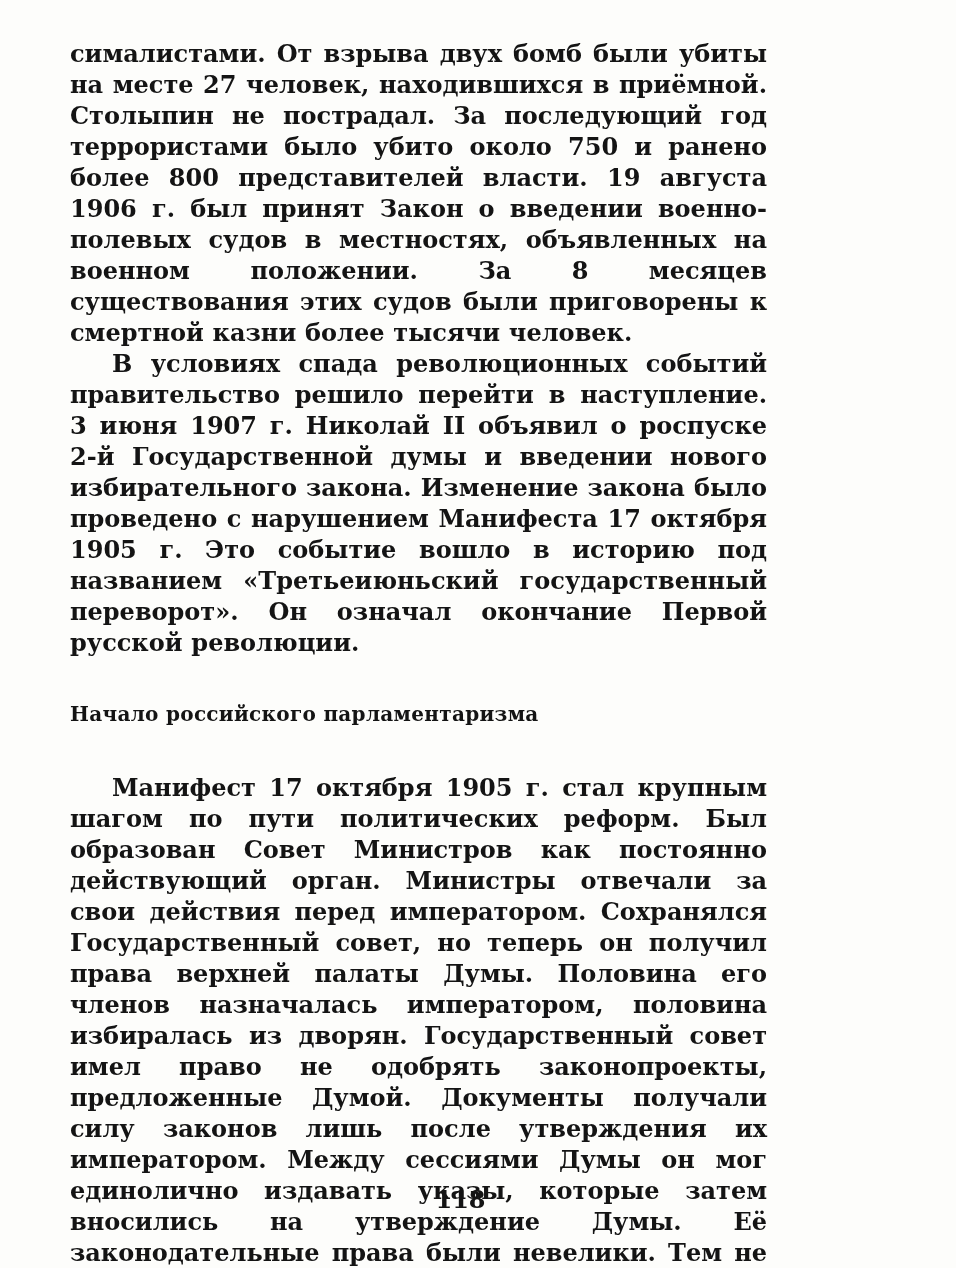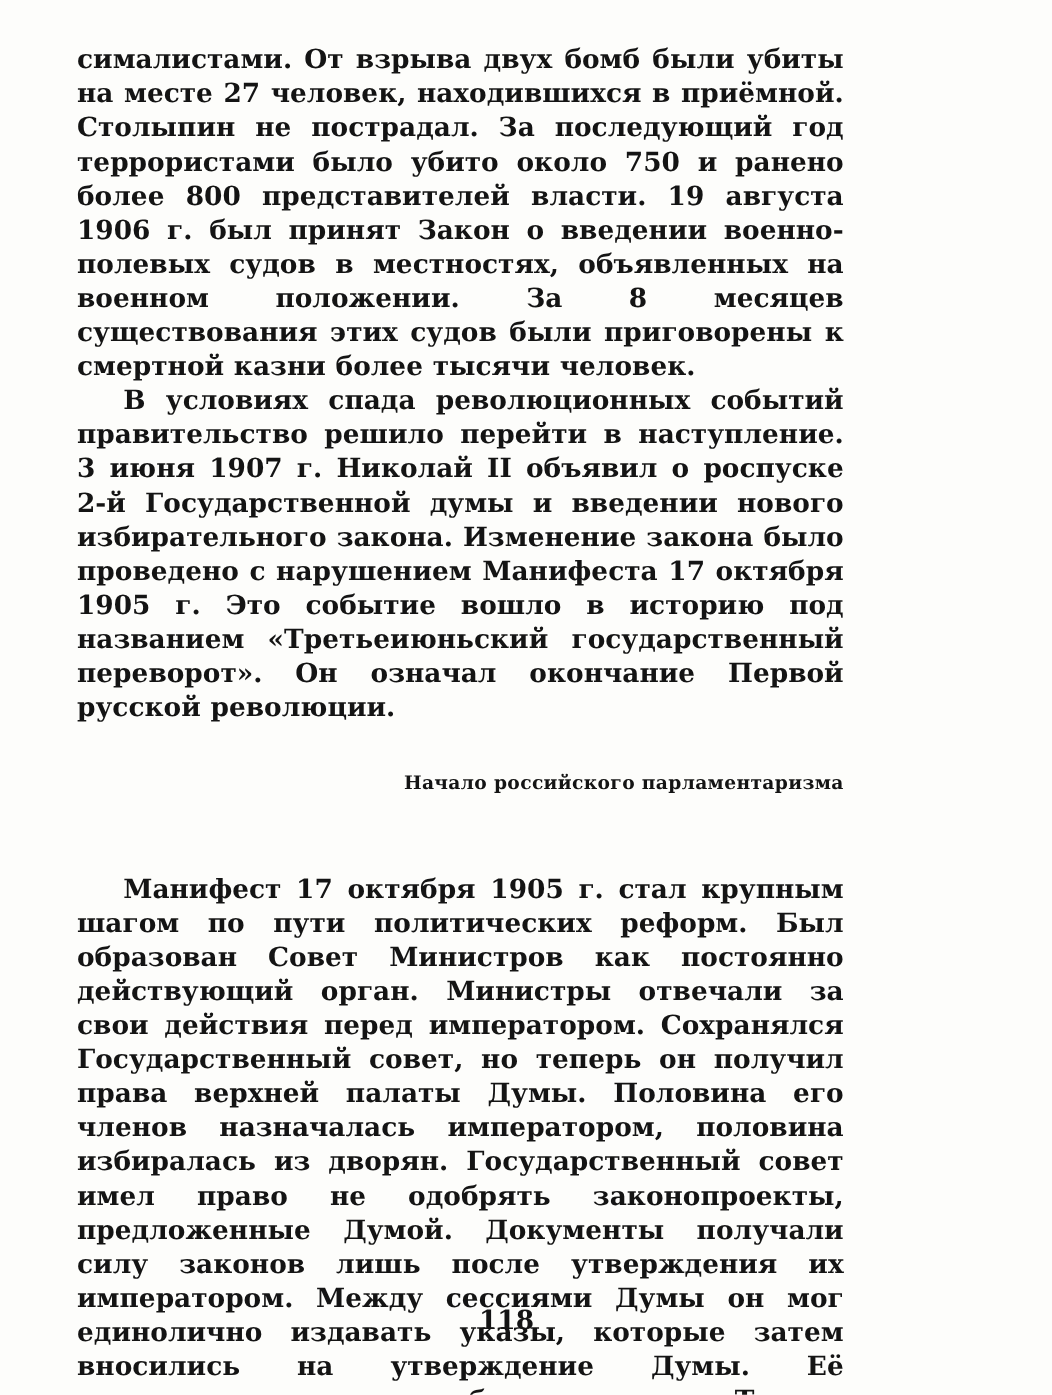--- a/index.html
+++ b/index.html
@@ -30,24 +30,24 @@
     text-align: justify;
     text-indent: 42px;
     hyphens: auto;
     -webkit-hyphens: auto;
     word-spacing: 0.5px;
   }
   .body-text p.no-indent {
     text-indent: 0;
   }
   .section-heading {
-    text-align: right;
-    font-size: 17px;
+    text-align: left;
+    font-size: 20px;
     font-weight: bold;
-    margin: 44px 0 70px 0;
+    margin: 44px 0 46px 0;
     letter-spacing: 0.3px;
   }
   .page-number {
     position: absolute;
     bottom: 54px;
     left: 0;
     width: 100%;
     text-align: center;
     font-size: 24px;
     font-weight: bold;

